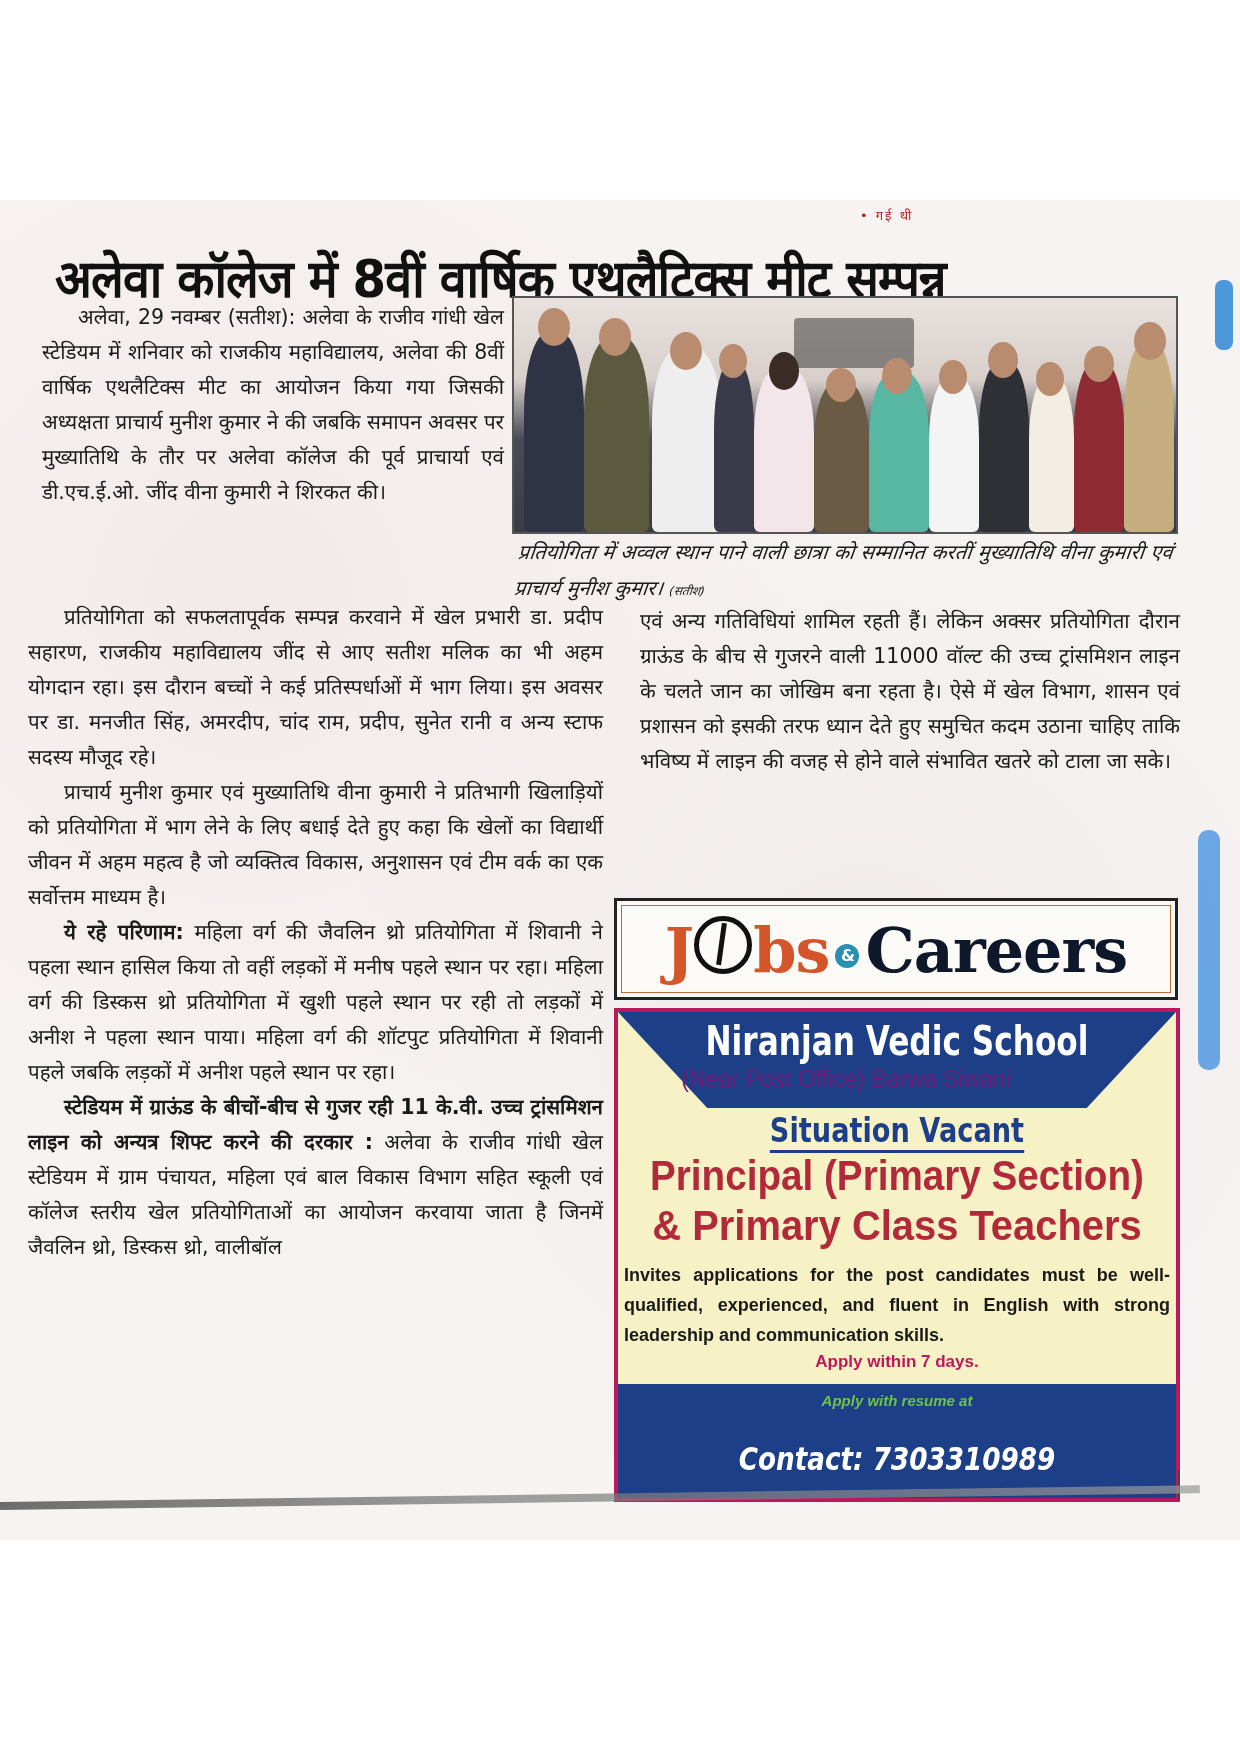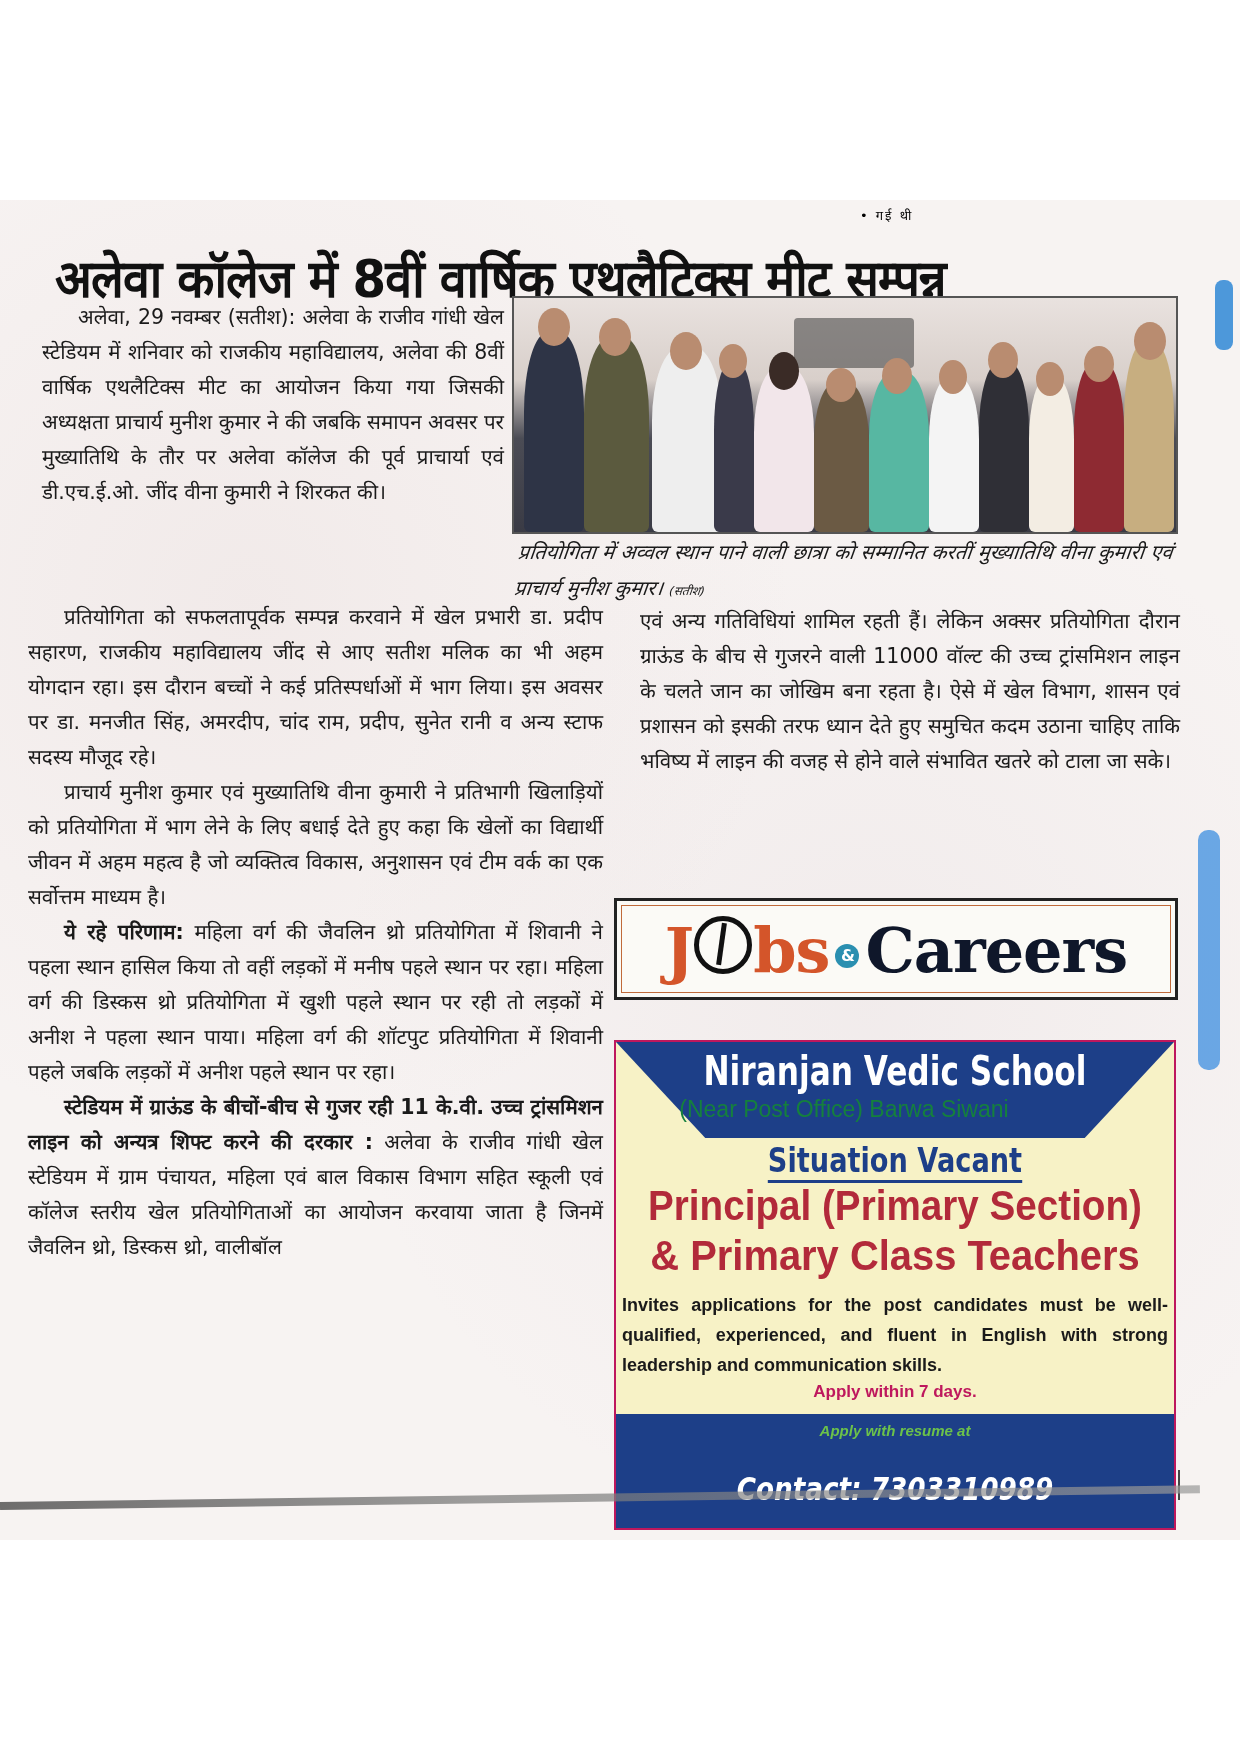--- a/index.html
+++ b/index.html
@@ -10,21 +10,21 @@
   }
   .clipping {
     position: absolute; left: 0; top: 200px; width: 1240px; height: 1340px;
     background: #f7f3f2;
     background-image:
       radial-gradient(circle at 20% 30%, rgba(200,170,170,0.12) 0, transparent 40%),
       radial-gradient(circle at 70% 60%, rgba(190,170,180,0.10) 0, transparent 45%);
   }
   .top-fragment {
     position: absolute; left: 860px; top: 206px;
-    font-size: 13px; color: #000000; letter-spacing: 2px;
+    font-size: 13px; color: #b91c1c; letter-spacing: 2px;
   }
   .headline {
     position: absolute; left: 55px; top: 212px; width: 1120px;
     font-family: "DejaVu Sans", sans-serif; font-weight: 700;
     font-size: 52px; line-height: 64px; color: #111;
     transform: scaleX(0.93); transform-origin: left top;
     letter-spacing: -1px; white-space: nowrap;
   }
   .col {
     position: absolute; color: #1a1a1a;
@@ -83,36 +83,36 @@
   }
   .jobs-bs { color: #d4552a; }
   .amp {
     display: inline-block; width: 24px; height: 24px; border-radius: 50%;
     background: #2a8fb0; color: #fff; font-size: 16px; line-height: 24px;
     text-align: center; vertical-align: middle; margin: 0 6px; font-family: "DejaVu Sans", sans-serif;
   }
   .careers { color: #0f172a; }
 
   .ad {
-    position: absolute; left: 614px; top: 1040px; width: 558px; height: 486px;
-    border: 2px solid #be185d; background: #f7f2c6; overflow: hidden;
+    position: absolute; left: 614px; top: 1008px; width: 558px; height: 486px;
+    border: 4px solid #be185d; background: #f7f2c6; overflow: hidden;
   }
   .ad-header {
     position: absolute; left: 0; top: 0; width: 558px; height: 96px;
     background: #1d3f88;
     clip-path: polygon(0 0, 100% 0, 84% 100%, 16% 100%);
   }
   .ad-school {
     position: absolute; left: 0; width: 558px; top: 4px; text-align: center;
     color: #fff; font-family: "DejaVu Sans", sans-serif; font-weight: 700;
     font-size: 40px; transform: scaleX(0.78); line-height: 50px;
   }
   .ad-address {
     position: absolute; left: 0; width: 456px; top: 54px; text-align: center;
-    color: #15803d; font-family: "Liberation Sans", sans-serif; font-size: 23px;
+    color: #701a75; font-family: "Liberation Sans", sans-serif; font-size: 23px;
   }
   .ad-situation {
     position: absolute; left: 0; width: 558px; top: 98px; text-align: center;
     color: #1d3f88; font-family: "DejaVu Sans", sans-serif; font-weight: 700;
     font-size: 34px; transform: scaleX(0.8);
   }
   .ad-situation span { border-bottom: 3px solid #1d3f88; }
   .ad-post1, .ad-post2 {
     position: absolute; left: 0; width: 558px; text-align: center;
     color: #b22a3a; font-family: "Liberation Sans", sans-serif; font-weight: 700;

